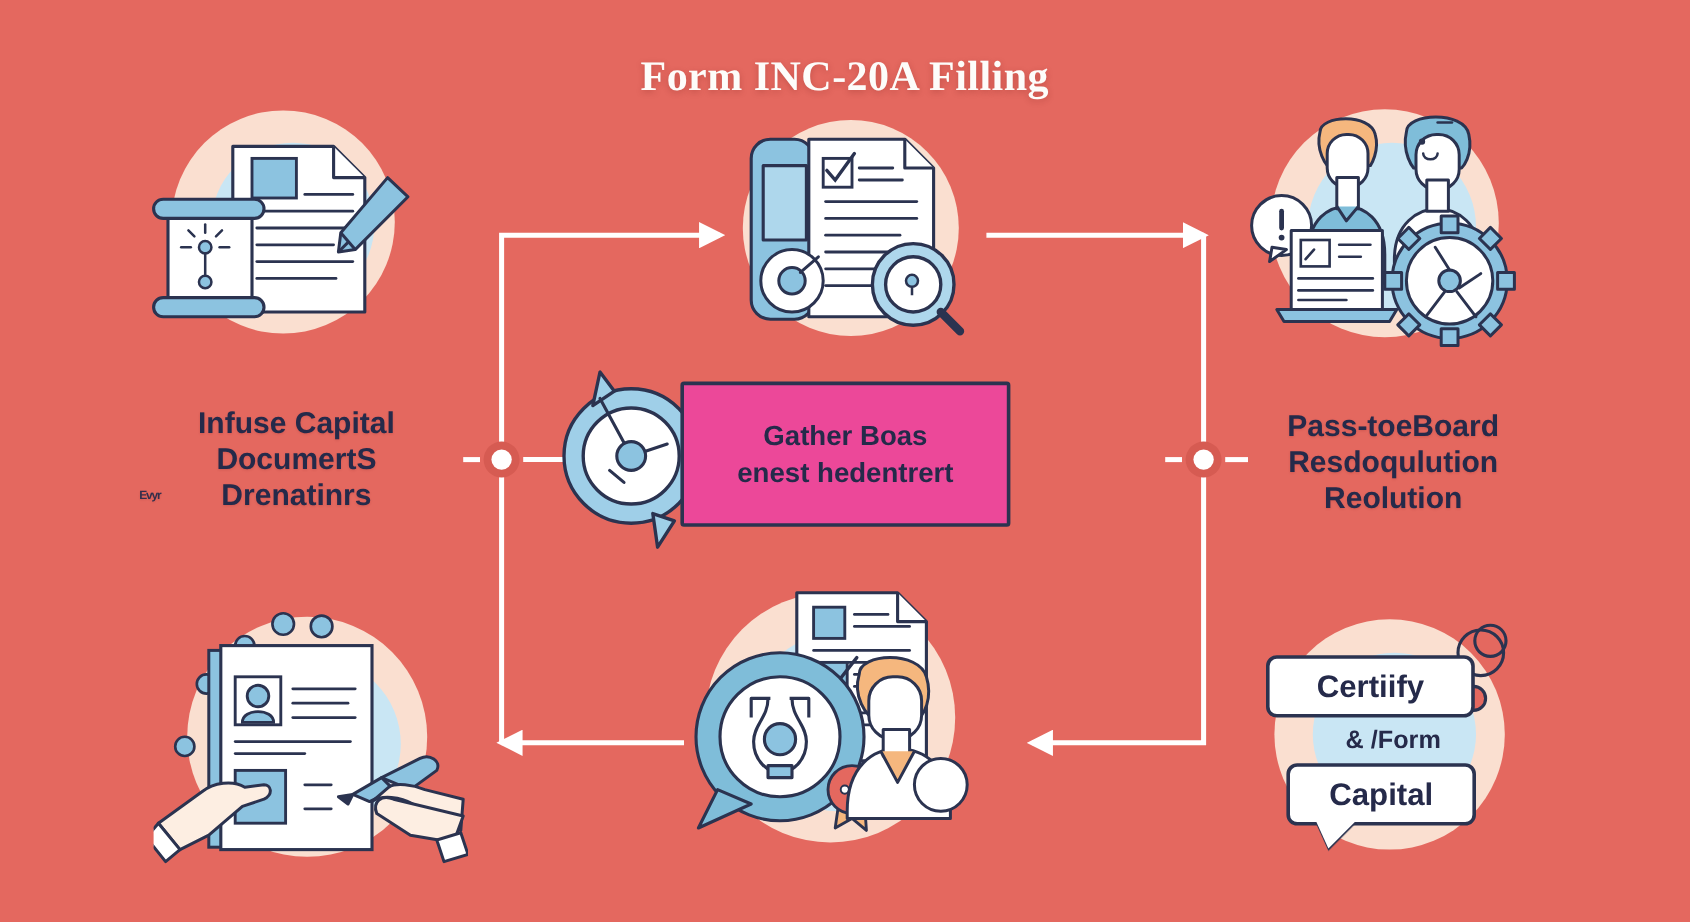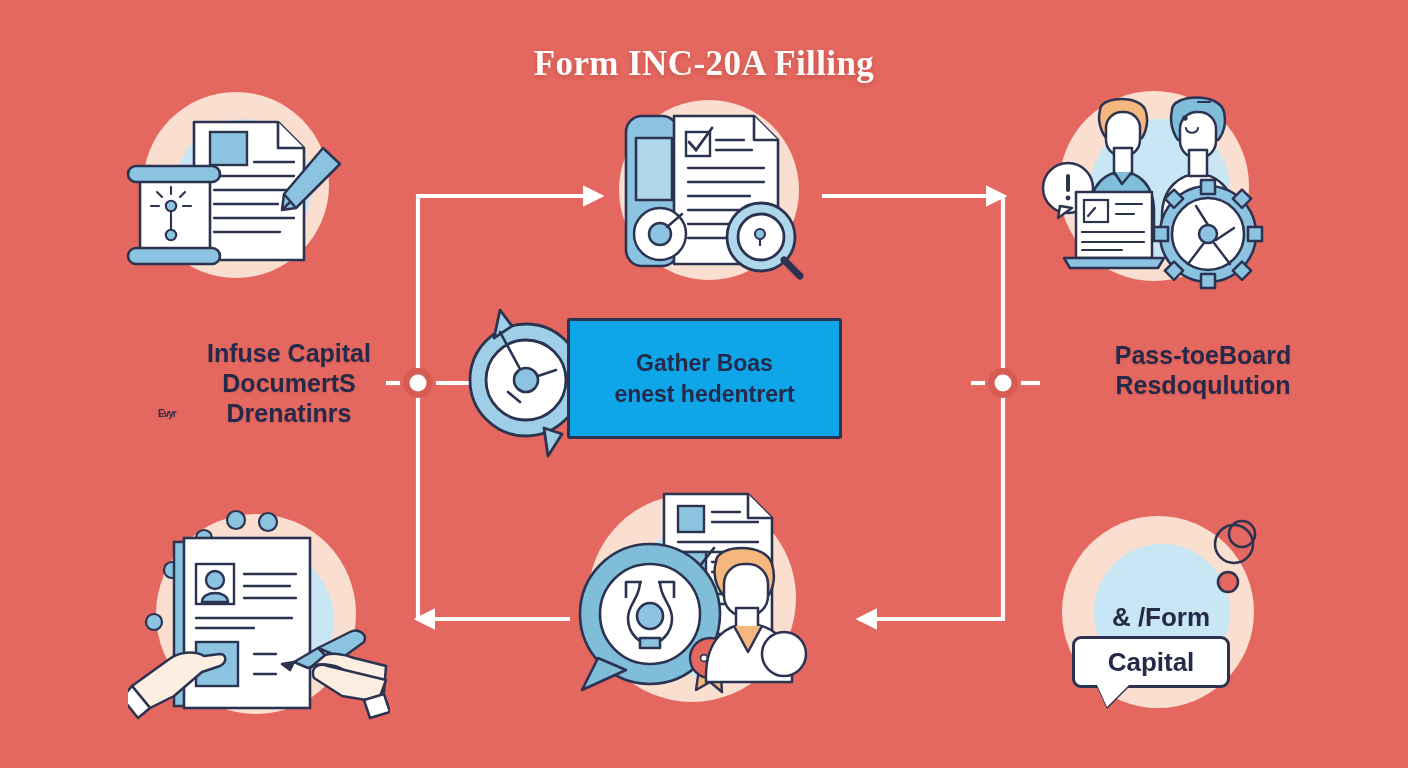--- a/index.html
+++ b/index.html
@@ -32,34 +32,33 @@
 
   
   .label {
     position:absolute;
     color:#252a4a;
     font-weight:bold;
     font-size:25px;
     line-height:30px;
     text-align:center;
     text-shadow:0 1px 2px rgba(120,30,25,.18);
-    margin-left:42px;
   }
   .label .ln { display:block; white-space:nowrap; }
   .label .stack { position:relative; display:block; white-space:nowrap; }
   .label .stack .over {
     position:absolute; left:4px; top:1px;
     font-size:10px; letter-spacing:-1px; opacity:.92;
   }
 
   
   .callout {
     position:absolute; left:567px; top:318px;
     width:275px; height:121px;
-    background:#0ea5e9;
+    background:#ec4899;
     border:3px solid #2b3350;
     border-radius:3px;
     display:flex; flex-direction:column;
     align-items:center; justify-content:center;
     z-index:6;
   }
   .callout .cl {
     display:block; white-space:nowrap;
     color:#252a4a; font-weight:bold;
     font-size:23px; line-height:31px; text-align:center;
@@ -80,21 +79,21 @@
     content:""; position:absolute; left:22px; bottom:-22px;
     width:0;height:0;
     border-left:10px solid transparent;
     border-right:22px solid transparent;
     border-top:22px solid #fff;
     filter:drop-shadow(0 2px 0 #2b3350);
   }
   #mid-form {
     position:absolute; left:1086px; top:598px; width:150px; height:38px;
     display:flex; align-items:center; justify-content:center;
-    color:#252a4a; font-weight:bold; font-size:26px; z-index:7;
+    color:#252a4a; font-weight:bold; font-size:21px; z-index:7;
     white-space:nowrap;
   }
 </style>
 </head>
 <body>
 
 <div id="stage">
 
   <div class="title">Form INC-20A Filling</div>
 
@@ -402,20 +401,21 @@
       <circle cx="112" cy="112" r="96" fill="#fadfd0"></circle>
       <circle cx="116" cy="112" r="68" fill="#c9e6f4"></circle>
       <g stroke="#2b3350" stroke-width="2.6" fill="none">
         <circle cx="188" cy="44" r="19"></circle>
         <circle cx="196" cy="34" r="13"></circle>
         <circle cx="182" cy="82" r="10" fill="#e4685f"></circle>
       </g>
     </svg>
   </div>
 
+  <div class="bubble" id="bubble-certify">Certiify</div>
   <div id="mid-form">&amp; /Form</div>
   <div class="bubble" id="bubble-upload">Capital</div>
 
   <div class="callout">
     <span class="cl">Gather Boas</span>
     <span class="cl">enest hedentrert</span>
   </div>
 
   <div class="cluster" style="left:464px; top:308px; z-index:5;">
     <svg width="130" height="152" viewBox="0 0 130 152">
@@ -439,15 +439,16 @@
     <span class="ln">DocumertS</span>
     <span class="stack">
       <span>Drenatinrs</span>
       <span class="over">Evyr</span>
     </span>
   </div>
 
   <div class="label" style="left:1030px; top:340px; width:262px;">
     <span class="ln">Pass-toeBoard</span>
     <span class="ln">Resdoqulution</span>
+    <span class="ln">Reolution</span>
   </div>
 
 </div>
 
 </body></html>

